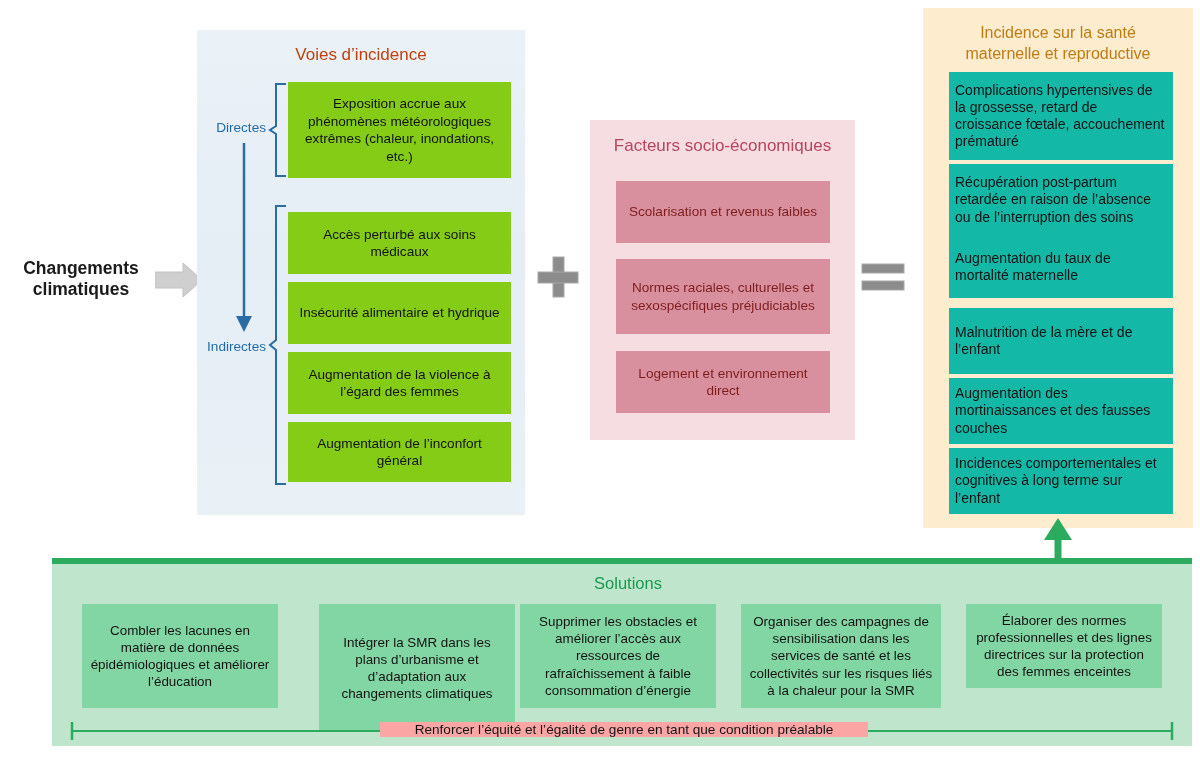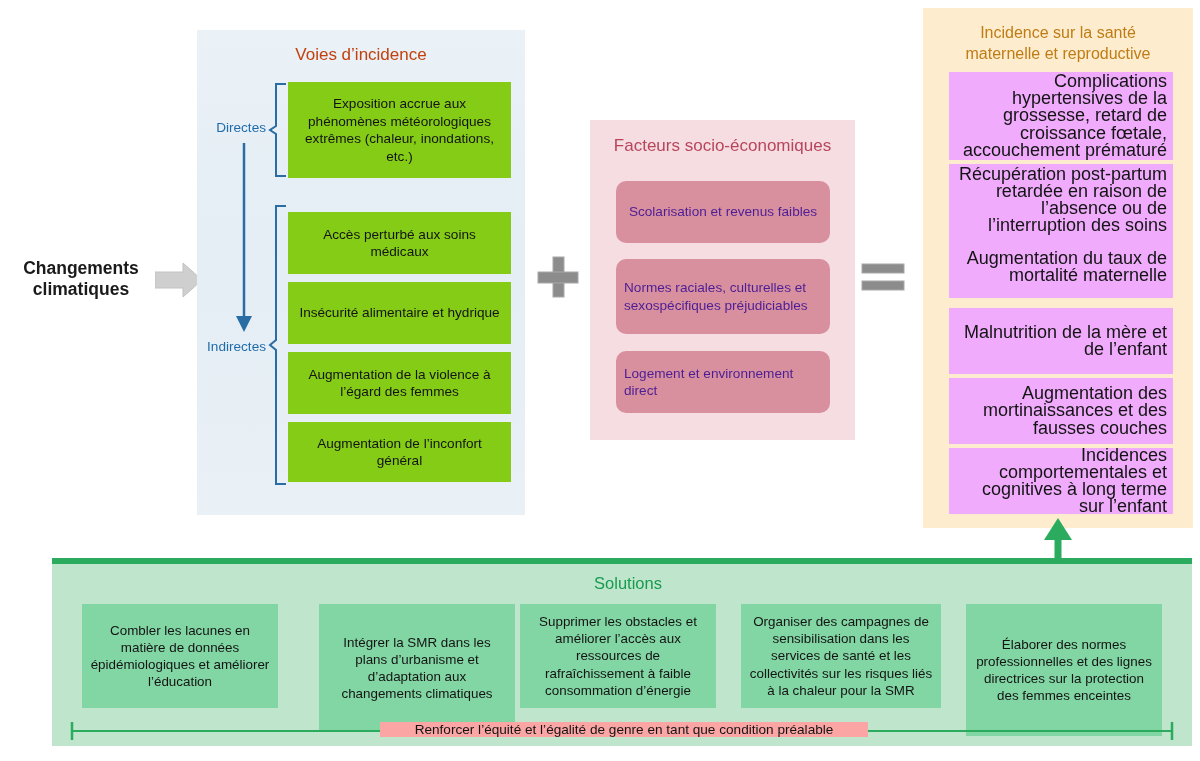--- a/index.html
+++ b/index.html
@@ -79,28 +79,28 @@
     background: #f6dde1;
   }
   .panel-pink-title {
     left: 590px; top: 136px; width: 265px;
     text-align: center;
     font-size: 17px;
     color: #b8455c;
   }
   .pink-box {
     background: #d8909e;
-    color: #4c1d95;
+    color: #7f1d1d;
     font-size: 13.6px;
     line-height: 17.5px;
+    text-align: center;
     display: flex;
     align-items: center;
     justify-content: center;
     padding: 4px 8px;
-    border-radius: 10px;
   }
   .bx-p1 { left: 616px; top: 181px; width: 214px; height: 62px; }
   .bx-p2 { left: 616px; top: 259px; width: 214px; height: 75px; }
   .bx-p3 { left: 616px; top: 351px; width: 214px; height: 62px; }
 
   
   .op-plus  { left: 536px; top: 255px; width: 44px; height: 44px; }
   .op-equal { left: 861px; top: 263px; width: 44px; height: 28px; }
 
   
@@ -109,25 +109,25 @@
     background: #fdeccd;
   }
   .panel-orange-title {
     left: 923px; top: 22px; width: 270px;
     text-align: center;
     font-size: 16px;
     line-height: 21px;
     color: #c07c14;
   }
   .orange-box {
-    background: #f0abfc;
-    color: #141414;
-    font-size: 18px;
+    background: #14b8a6;
+    color: #141414;
+    font-size: 14px;
     line-height: 17.2px;
-    text-align: right;
+    text-align: left;
     display: flex;
     align-items: center;
     justify-content: center;
     padding: 3px 6px;
   }
   .bx-o1 { left: 949px; top: 72px;  width: 224px; height: 88px; }
   .bx-o2 { left: 949px; top: 164px; width: 224px; height: 72px; }
   .bx-o3 { left: 949px; top: 236px; width: 224px; height: 62px; }
   .bx-o4 { left: 949px; top: 308px; width: 224px; height: 66px; }
   .bx-o5 { left: 949px; top: 378px; width: 224px; height: 66px; }
@@ -154,21 +154,21 @@
     text-align: center;
     display: flex;
     align-items: center;
     justify-content: center;
     padding: 4px 7px;
   }
   .bx-g1 { left: 82px;  top: 604px; width: 196px; height: 104px; }
   .bx-g2 { left: 299px; top: 604px; width: 196px; height: 128px; margin-left: 20px; }
   .bx-g3 { left: 520px; top: 604px; width: 196px; height: 104px; }
   .bx-g4 { left: 741px; top: 604px; width: 200px; height: 104px; }
-  .bx-g5 { left: 966px; top: 604px; width: 196px; height: 132px; }
+  .bx-g5 { left: 966px; top: 604px; width: 196px; height: 84px; }
 
   .green-footer-text {
     left: 380px; top: 722px; width: 488px;
     text-align: center;
     font-size: 13.6px;
     color: #141414;
     background: #fca5a5;
   }
 
   

